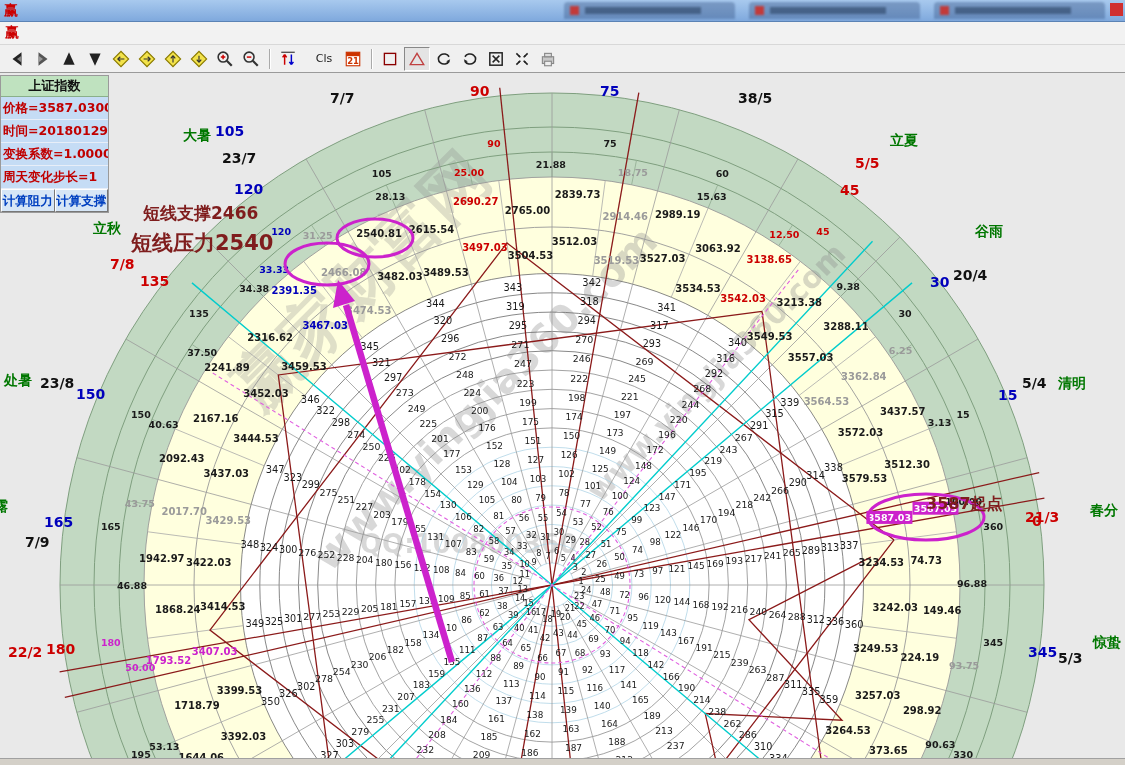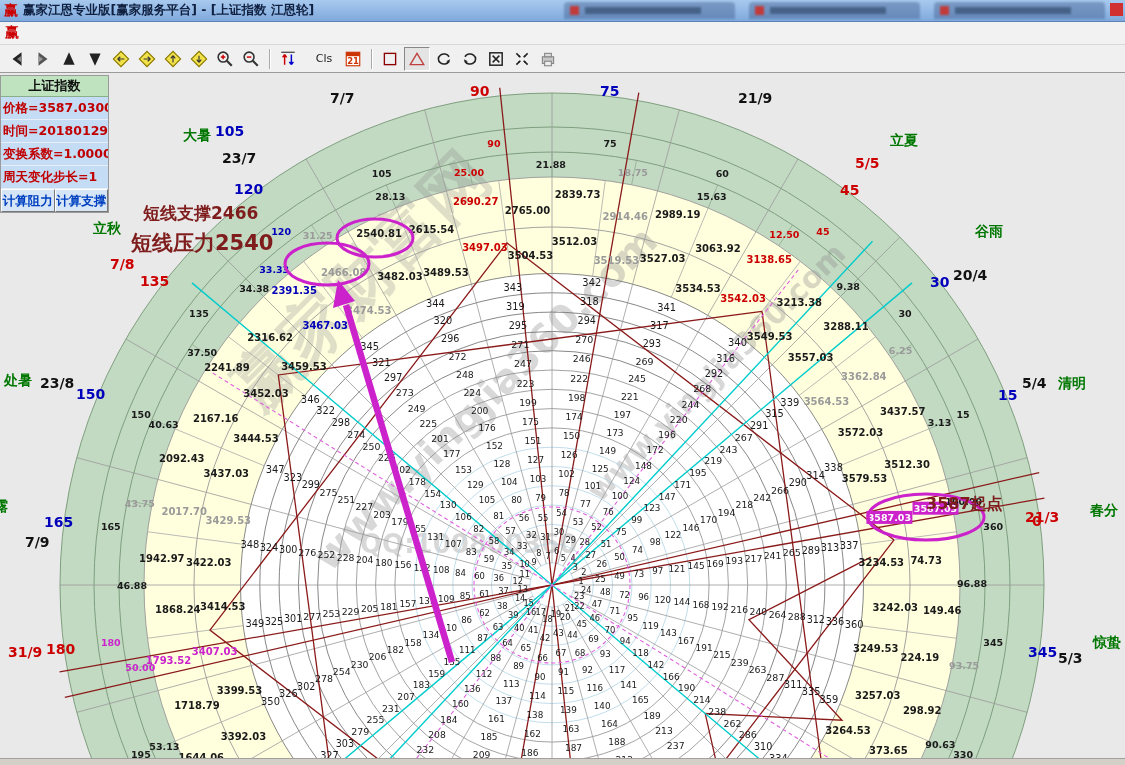--- a/index.html
+++ b/index.html
@@ -41,21 +41,20 @@
   .panel-btn{flex:1;background:#d6e6f6;color:#0040c0;font-size:12.5px;font-weight:bold;height:21px;
     line-height:21px;text-align:center;border:1px solid;border-color:#fff #777 #777 #fff;cursor:pointer;}
   .bottom-strip{position:absolute;left:0;top:758px;width:1125px;height:7px;background:#d4d0c8;
     border-top:1px solid #a0a0a0;box-sizing:border-box;}
 </style>
 </head>
 <body>
 
 <div class="titlebar">
   <span class="title-logo">赢</span>
-  <span class="title-text">赢家江恩专业版[赢家服务平台] - [上证指数 江恩轮]</span>
   <div class="bg-tabs">
     <div class="bg-tab">
         <span class="fav"></span>
         <span class="t"></span>
       </div>
     <div class="bg-tab">
         <span class="fav"></span>
         <span class="t"></span>
       </div>
     <div class="bg-tab">
@@ -860,21 +859,21 @@
         <line x1="452" y1="589" x2="346" y2="232" stroke-width="6.5"></line>
         <polygon points="338,207 355,228 333,235" fill="#cc22cc" stroke="none"></polygon>
       </g>
     </svg>
 </div>
 
 <div class="ovl" id="overlay">
     <div class="olabel c-black" style="left: 330px; top: 90px;">7/7</div>
     <div class="olabel c-red" style="left: 470px; top: 83px;">90</div>
     <div class="olabel c-blue" style="left: 600px; top: 83px;">75</div>
-    <div class="olabel c-black" style="left: 738px; top: 90px;">21/9</div>
+    <div class="olabel c-black" style="left: 738px; top: 90px;">38/5</div>
     <div class="olabel c-blue" style="left: 215px; top: 123px;">105</div>
     <div class="olabel c-green" style="left: 183px; top: 127px;">大暑</div>
     <div class="olabel c-green" style="left: 890px; top: 132px;">立夏</div>
     <div class="olabel c-black" style="left: 222px; top: 150px;">23/7</div>
     <div class="olabel c-red" style="left: 855px; top: 155px;">5/5</div>
     <div class="olabel c-blue" style="left: 234px; top: 181px;">120</div>
     <div class="olabel c-red" style="left: 840px; top: 182px;">45</div>
     <div class="olabel c-green" style="left: 93px; top: 220px;">立秋</div>
     <div class="olabel c-green" style="left: 975px; top: 223px;">谷雨</div>
     <div class="olabel c-red" style="left: 110px; top: 256px;">7/8</div>
@@ -887,21 +886,21 @@
     <div class="olabel c-black" style="left: 1022px; top: 375px;">5/4</div>
     <div class="olabel c-green" style="left: 1058px; top: 375px;">清明</div>
     <div class="olabel c-blue" style="left: 998px; top: 387px;">15</div>
     <div class="olabel c-green" style="left: -6px; top: 498px;">露</div>
     <div class="olabel c-black" style="left: 25px; top: 534px;">7/9</div>
     <div class="olabel c-blue" style="left: 44px; top: 514px;">165</div>
     <div class="olabel c-magenta" style="left: 926px; top: 494px; font-size: 16px;">3587起点</div>
     <div class="olabel c-red" style="left: 1025px; top: 509px;">21/3</div>
     <div class="olabel c-red" style="left: 1032px; top: 513px;">0</div>
     <div class="olabel c-green" style="left: 1090px; top: 502px;">春分</div>
-    <div class="olabel c-red" style="left: 8px; top: 644px;">31/9</div>
+    <div class="olabel c-red" style="left: 8px; top: 644px;">22/2</div>
     <div class="olabel c-red" style="left: 46px; top: 641px;">180</div>
     <div class="olabel c-blue" style="left: 1028px; top: 644px;">345</div>
     <div class="olabel c-black" style="left: 1058px; top: 650px;">5/3</div>
     <div class="olabel c-green" style="left: 1093px; top: 634px;">惊蛰</div>
     <div class="olabel c-magenta" style="left: 143px; top: 202px; font-size: 17px;">短线支撑2466</div>
     <div class="olabel c-magenta" style="left: 131px; top: 229px; font-size: 21px; text-align: right;">短线压力2540</div>
   </div>
 
 <div class="panel">
   <div class="panel-title">上证指数</div>

